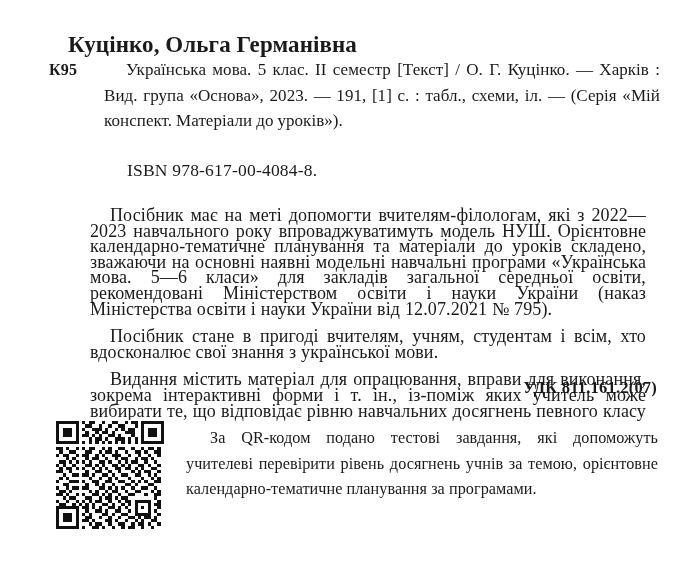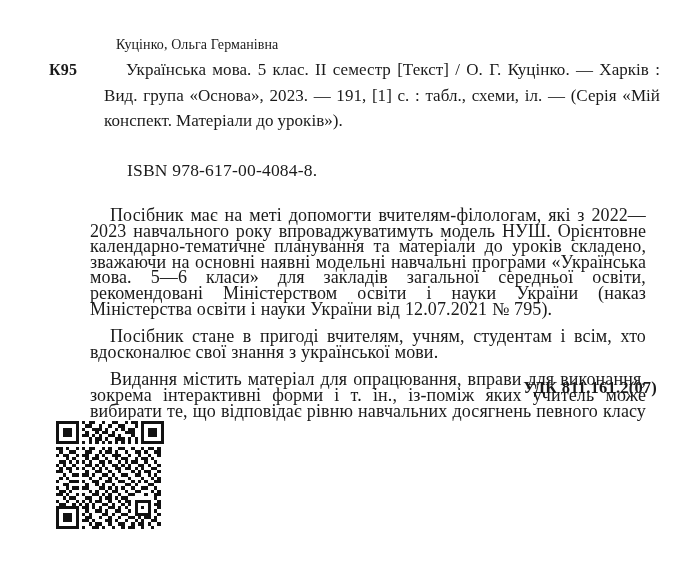--- a/index.html
+++ b/index.html
@@ -23,24 +23,24 @@
 
   
   .cip-block {
     position: absolute;
     left: 0;
     top: 34px;
     width: 700px;
   }
 
   .author-heading {
-    font-weight: normal;
-    font-size: 14px;
+    font-weight: bold;
+    font-size: 23px;
     line-height: 22px;
-    margin-left: 116px;
+    margin-left: 68px;
     letter-spacing: 0.1px;
   }
 
   .biblio-row {
     position: relative;
     margin-top: 1px;
   }
 
   .call-number {
     position: absolute;
@@ -480,15 +480,18 @@
           <rect x="14" y="32" width="1" height="1"></rect>
             <rect x="17" y="32" width="1" height="1"></rect>
           <rect x="20" y="32" width="1" height="1"></rect>
             <rect x="22" y="32" width="2" height="1"></rect>
           <rect x="26" y="32" width="1" height="1"></rect>
             <rect x="29" y="32" width="1" height="1"></rect>
         </g>
       </svg>
     </div>
 
+    <div class="qr-note">
+      <p>За QR-кодом подано тестові завдання, які допоможуть учителеві перевірити рівень досягнень учнів за темою, орієнтовне календарно-тематичне планування за програмами.</p>
+    </div>
   </div>
 
 </div>
 
 </body></html>

